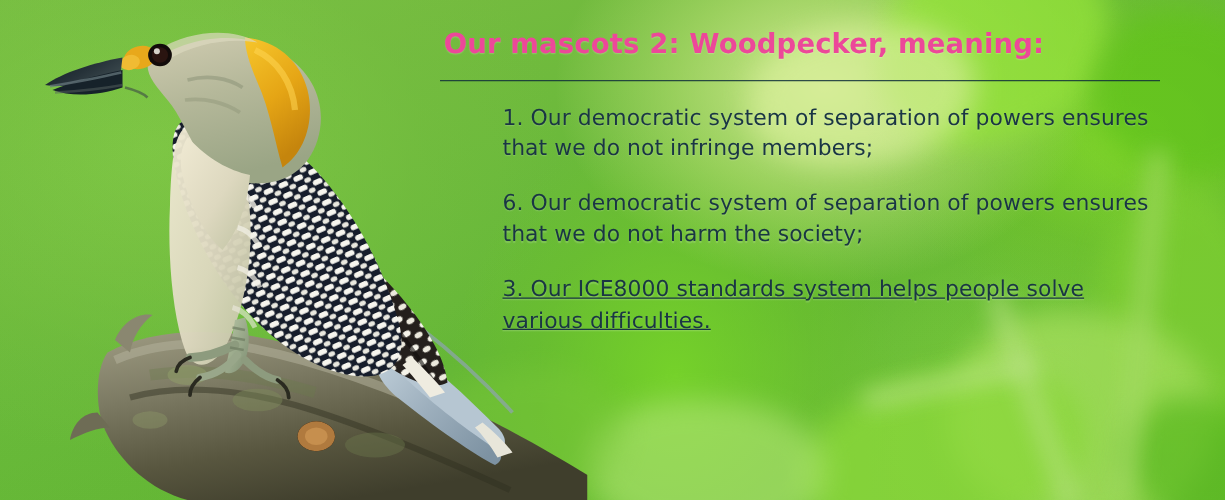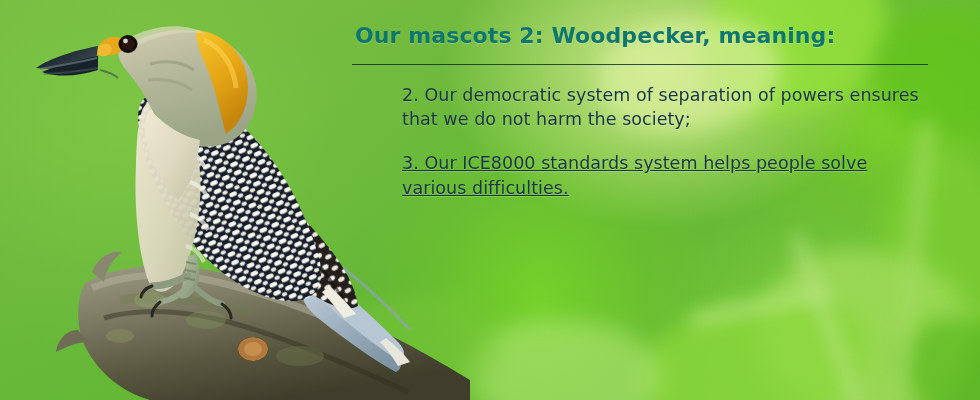--- a/index.html
+++ b/index.html
@@ -82,21 +82,21 @@
     left: 352px;
     top: 22px;
     width: 580px;
   }
 
   .title {
     margin: 0;
     font-size: 22px;
     font-weight: bold;
     letter-spacing: 0.1px;
-    color: #0f766e;
+    color: #ec4899;
     line-height: 1.25;
     padding-left: 3px;
     text-shadow: 0 1px 1px rgba(255,255,255,0.22);
     white-space: nowrap;
   }
 
   .rule {
     margin-top: 14px;
     width: 576px;
     height: 0;
@@ -294,18 +294,19 @@
       </g>
     </svg>
   </div>
 
   <div class="content">
     <h2 class="title">Our mascots 2: Woodpecker, meaning:</h2>
 
     <div class="rule"></div>
 
     <ul class="items">
-      <li class="item">2. Our democratic system of separation of powers ensures that we do not harm the society;</li>
+      <li class="item">1. Our democratic system of separation of powers ensures that we do not infringe members;</li>
+      <li class="item">6. Our democratic system of separation of powers ensures that we do not harm the society;</li>
       <li class="item">3. Our ICE8000 standards system helps people solve various difficulties.</li>
     </ul>
   </div>
 
 </div>
 
 </body></html>

